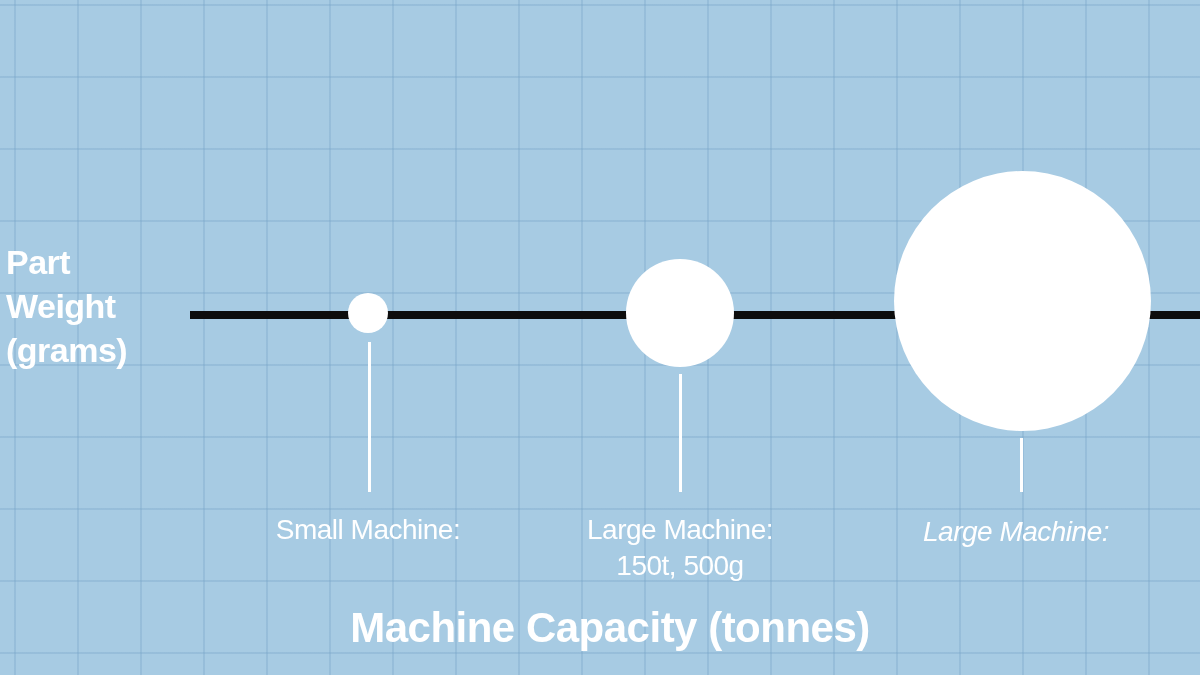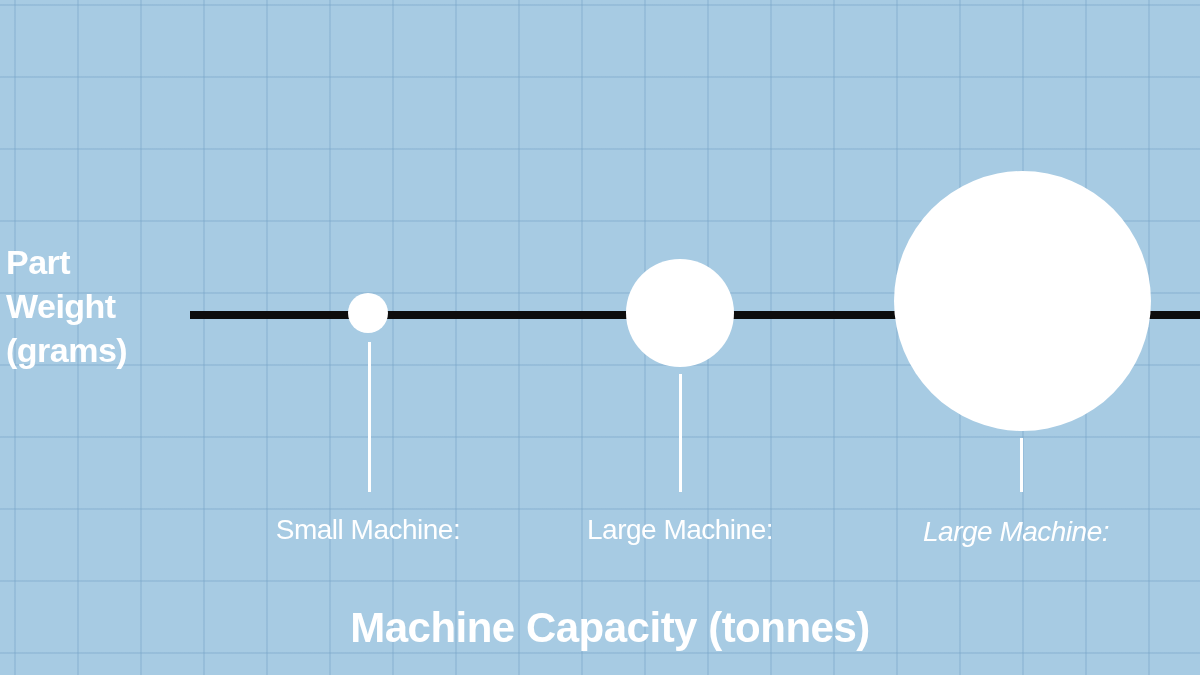--- a/index.html
+++ b/index.html
@@ -48,20 +48,21 @@
 <div class="bubble" style="left:348px; top:293px; width:40px; height:40px;"></div>
 <div class="leader" style="left:368px; top:342px; height:150px;"></div>
 <div class="pt-label" style="left:218px; top:512px;">
   <div>Small Machine:</div>
 </div>
 
 <div class="bubble" style="left:626px; top:259px; width:108px; height:108px;"></div>
 <div class="leader" style="left:679px; top:374px; height:118px;"></div>
 <div class="pt-label" style="left:530px; top:512px;">
   <div>Large Machine:</div>
+  <div>150t, 500g</div>
 </div>
 
 <div class="bubble" style="left:894px; top:171px; width:257px; height:260px;"></div>
 <div class="leader" style="left:1020px; top:438px; height:54px;"></div>
 <div class="pt-label" style="left:866px; top:514px;font-style:italic;">
   <div>Large Machine:</div>
 </div>
 
 <div class="xlabel">Machine Capacity (tonnes)</div>
 

